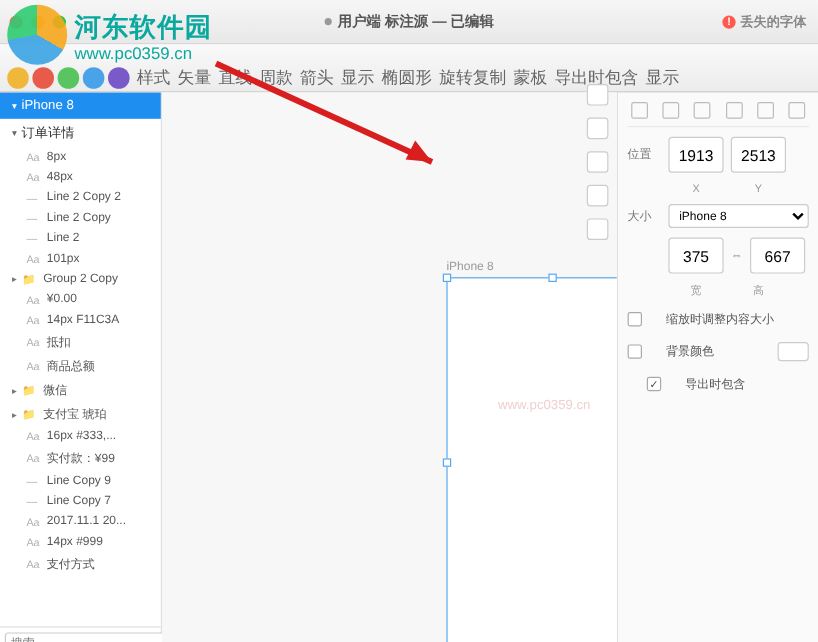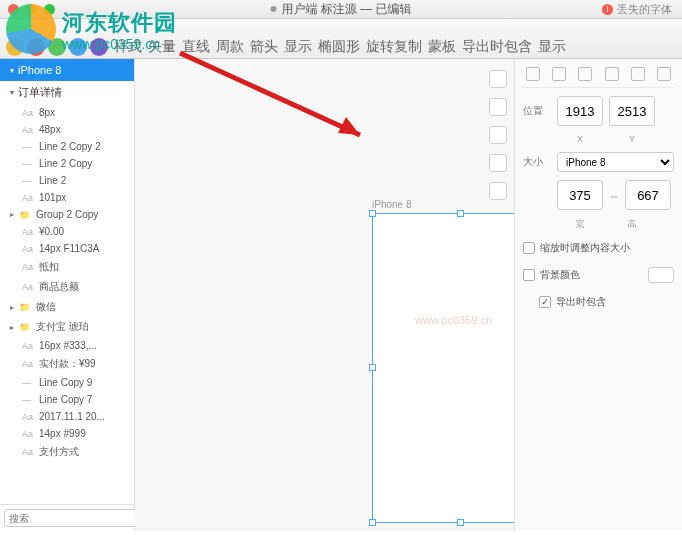--- a/index.html
+++ b/index.html
@@ -1,19 +1,19 @@
 <!DOCTYPE html>
 <html><head>
 <meta charset="utf-8">
 <style>
 * { margin: 0; padding: 0; box-sizing: border-box; font-family: -apple-system, "Helvetica Neue", Arial, sans-serif; }
 body { width: 682px; height: 535px; background: #fff; overflow: hidden; font-size: 11px; position: relative; }
 
 
-.titlebar { height: 19px; background: linear-gradient(#f6f6f6,#e8e8e8); border-bottom: 1px solid #d0d0d0; display: flex; align-items: center; padding: 0 8px; position: relative; }
+.titlebar { height: 37px; background: linear-gradient(#f6f6f6,#e8e8e8); border-bottom: 1px solid #d0d0d0; display: flex; align-items: center; padding: 0 8px; position: relative; font-weight: bold; }
 .traffic { display: flex; gap: 7px; }
 .traffic span { width: 11px; height: 11px; border-radius: 50%; display: block; }
 .tclose { background: #ff5f57; }
 .tmin { background: #febc2e; }
 .tmax { background: #28c840; }
 .title { position: absolute; left: 50%; transform: translateX(-50%); color: #555; font-size: 12px; display: flex; align-items: center; gap: 5px; }
 .title .dot { width: 6px; height: 6px; border-radius: 50%; background: #999; }
 .missing-font { position: absolute; right: 10px; display: flex; align-items: center; gap: 4px; color: #888; font-size: 11px; }
 .missing-font .warn { width: 11px; height: 11px; border-radius: 50%; background: #ff5a4c; color: #fff; text-align: center; line-height: 11px; font-size: 9px; }
 
@@ -67,21 +67,21 @@
 .align-row { display: flex; gap: 6px; justify-content: space-around; padding: 2px 0 6px; border-bottom: 1px solid #e8e8e8; }
 .align-row span { width: 14px; height: 14px; border: 1px solid #bbb; border-radius: 2px; }
 .prop-row { display: flex; align-items: center; gap: 6px; }
 .prop-row label { width: 28px; color: #777; }
 .nin { width: 46px; height: 30px; border: 1px solid #ccc; border-radius: 3px; text-align: center; font-size: 13px; background: #fff; }
 .sub-lbls { display: flex; gap: 6px; padding-left: 34px; }
 .sub-lbls span { width: 46px; text-align: center; font-size: 9px; color: #999; }
 .sel { flex: 1; height: 20px; border: 1px solid #ccc; border-radius: 3px; background: #fff; padding: 0 4px; font-size: 10px; }
 .linkic { font-size: 10px; color: #888; }
 .fit-btn { margin-left: 34px; padding: 3px 8px; background: #eee; border: 1px solid #ccc; border-radius: 3px; font-size: 10px; text-align: center; }
-.chk-row { display: flex; align-items: center; gap: 5px; padding: 2px 0; }
+.chk-row { display: flex; align-items: center; gap: 20px; padding: 2px 0; }
 .chk { width: 12px; height: 12px; border: 1px solid #aaa; border-radius: 2px; background: #fff; display: inline-flex; align-items: center; justify-content: center; font-size: 9px; color: #444; }
 .chk.on::after { content: "✓"; }
 .swatch { width: 26px; height: 16px; border: 1px solid #ccc; border-radius: 3px; background: #fff; margin-left: auto; }
 .tool-col { position: absolute; right: 172px; top: 70px; width: 24px; display: flex; flex-direction: column; gap: 10px; align-items: center; }
 .tool-col span { width: 18px; height: 18px; border: 1px solid #ccc; border-radius: 3px; background: #fff; }
 </style>
 </head>
 <body>
 
 <div class="titlebar">

